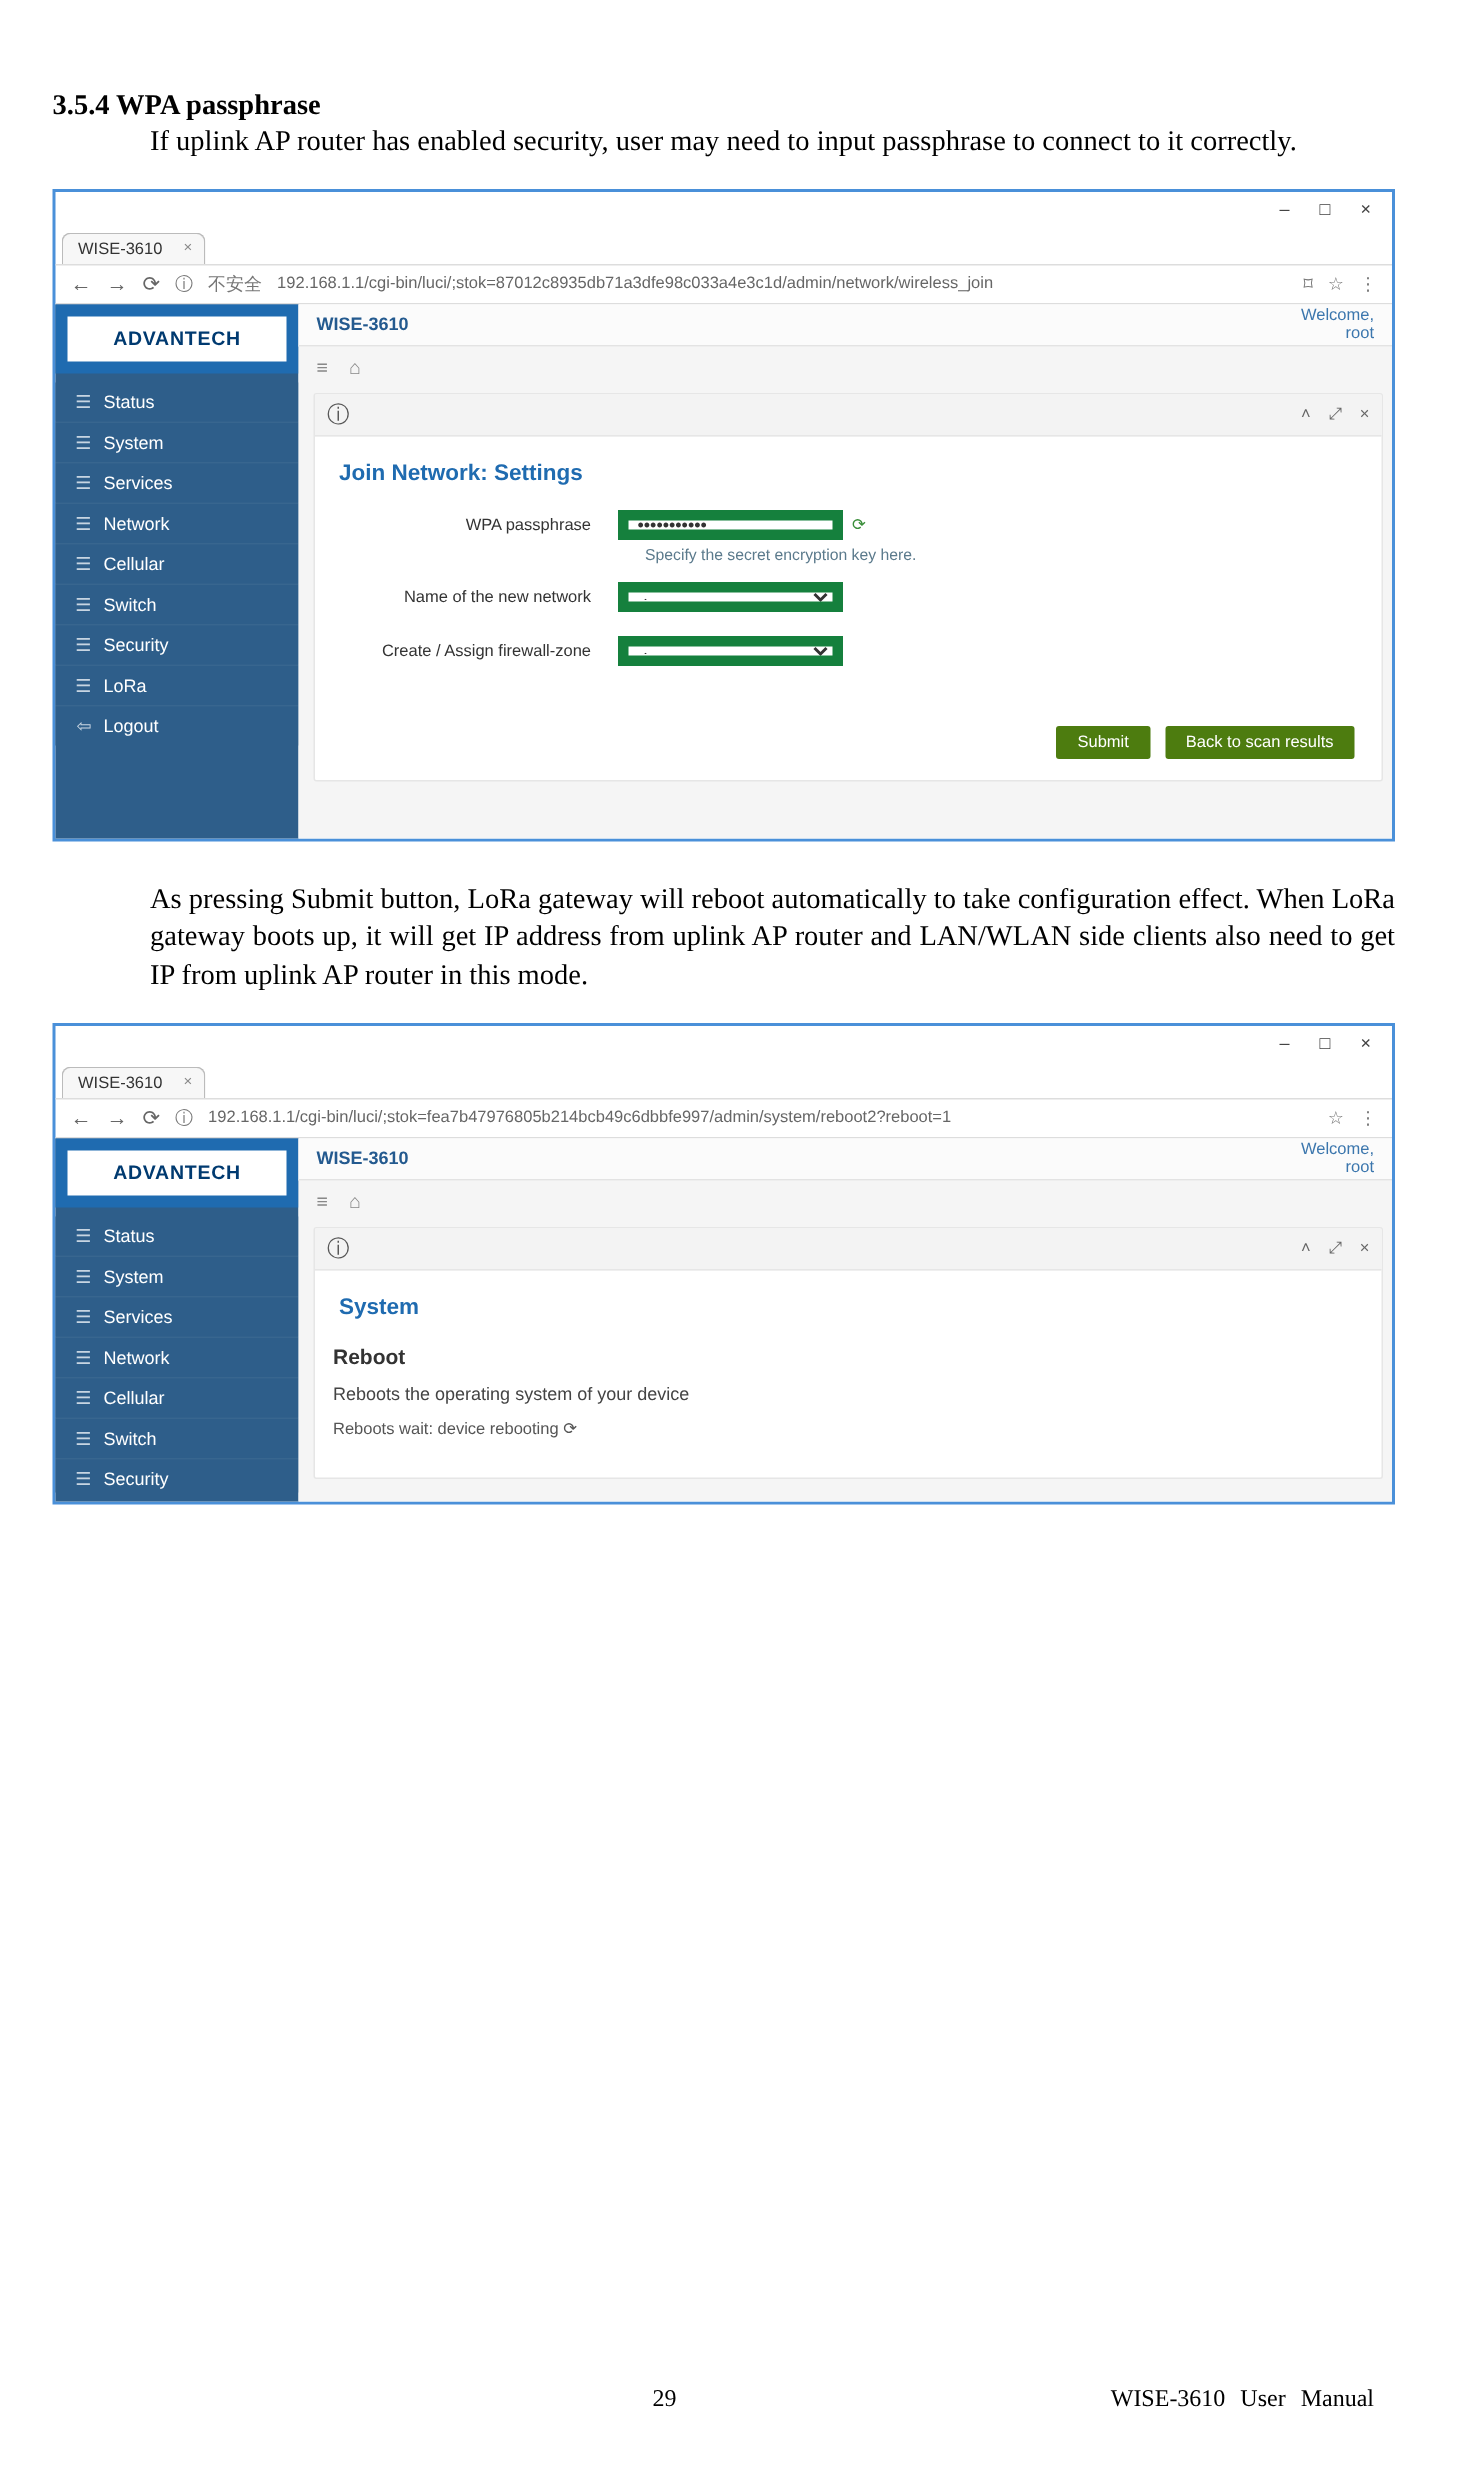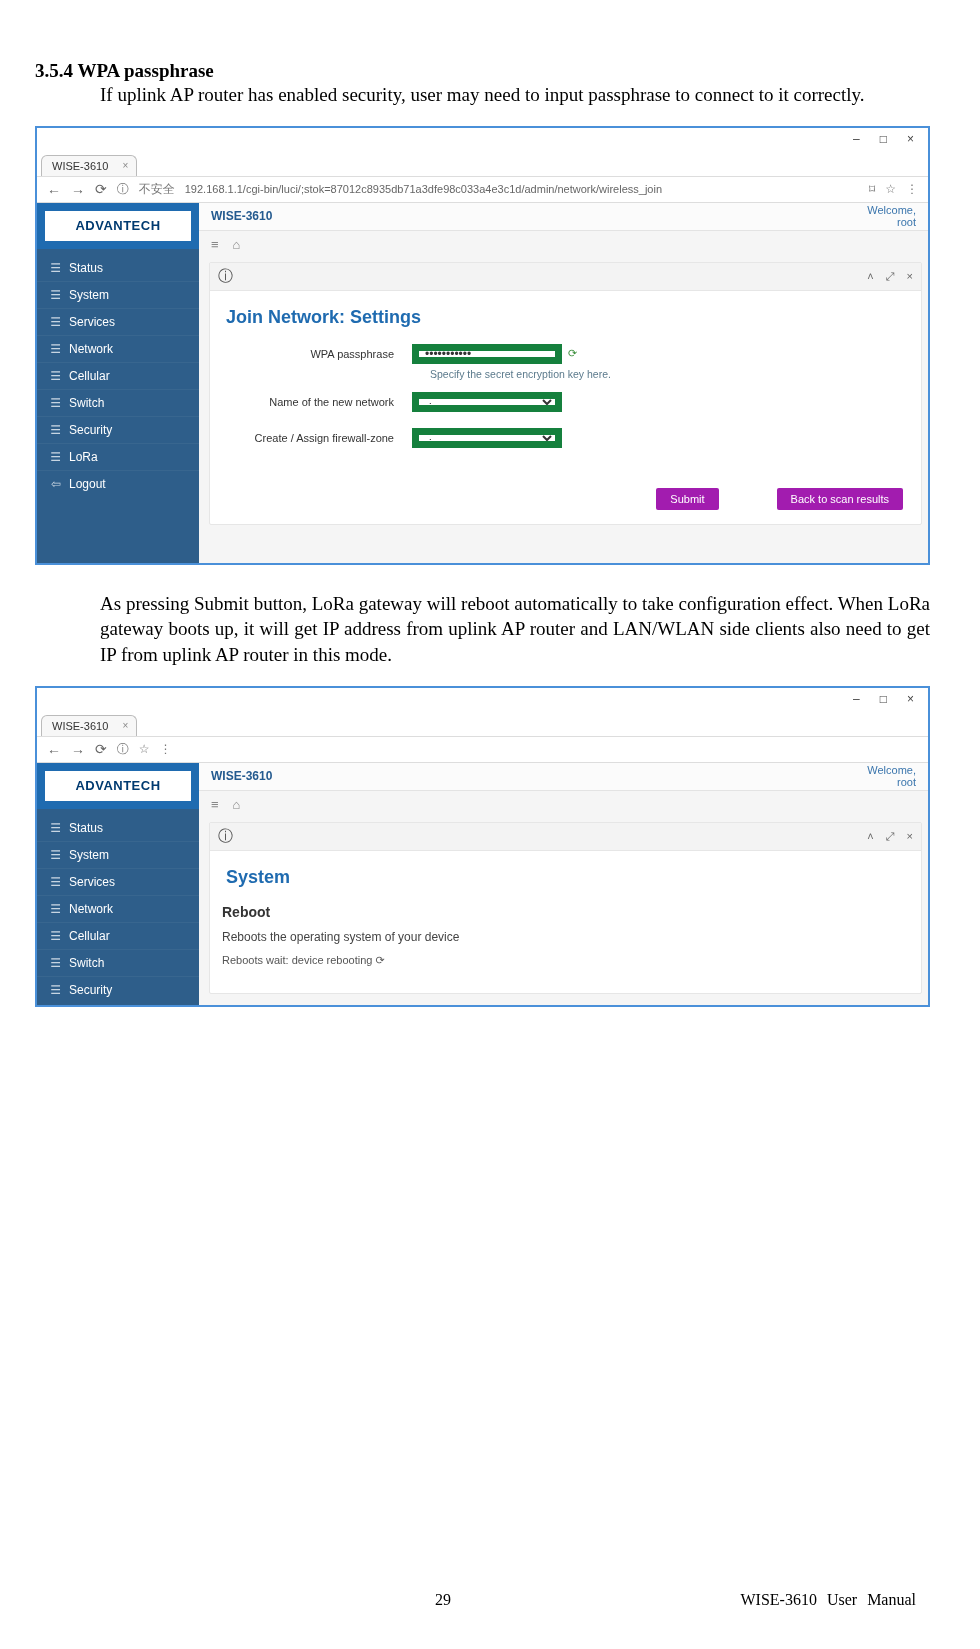--- a/index.html
+++ b/index.html
@@ -43,33 +43,33 @@
   .app-title { font-size:12px; color:#245a8f; font-weight:bold; }
   .welcome { font-size:11px; color:#3b76ad; text-align:right; line-height:1.1; }
   .crumb { display:flex; align-items:center; gap:14px; padding:6px 12px; color:#888; font-size:13px; font-family:Arial,sans-serif; }
 
   .card { margin:4px 6px 8px 10px; background:#fff; border:1px solid #e6e6e6; border-radius:2px; }
   .card-hd { display:flex; align-items:center; justify-content:space-between; padding:4px 8px; background:#f3f3f3; border-bottom:1px solid #e6e6e6; }
   .card-hd-left { display:flex; align-items:center; gap:10px; color:#555; font-size:15px; }
   .card-hd-right { display:flex; gap:12px; color:#666; font-size:11px; }
   .card-body { padding:10px 18px 12px 12px; }
 
-  .panel-title { color:#1f6bb0; font-family:Arial,sans-serif; font-size:18px; font-weight:bold; margin:6px 0 16px 4px; }
+  .panel-title { color:#1f6bb0; font-family:Arial,sans-serif; font-size:15px; font-weight:bold; margin:6px 0 16px 4px; }
 
   .form-row { display:flex; align-items:center; margin-bottom:4px; font-family:Arial,sans-serif; }
   .form-lab { width:190px; text-align:right; padding-right:18px; font-size:11px; color:#333; }
   .form-ctrl { display:flex; align-items:center; gap:6px; }
   .form-ctrl input[type=password], .form-ctrl select {
     border:7px solid #15803d; height:20px; font-size:12px; padding:1px 6px; width:150px; background:#fff; color:#333;
   }
   .help { font-size:10.5px; color:#5b7a8c; margin:2px 0 12px 208px; font-family:Arial,sans-serif; }
   .reload-ic { color:#3a8e3a; font-size:11px; }
 
   .btn-row { display:flex; justify-content:flex-end; gap:10px; padding:0 18px 14px 0; font-family:Arial,sans-serif; }
-  .btn { display:inline-block; background:#a21caf; color:#fff; border:none; font-size:11px; padding:5px 14px; border-radius:2px;margin-left:48px; }
+  .btn { display:inline-block; background:#4d7c0f; color:#fff; border:none; font-size:11px; padding:5px 14px; border-radius:2px; }
 
   .reboot-sub { font-family:Arial,sans-serif; font-size:14px; font-weight:bold; color:#333; margin-bottom:10px; }
   .reboot-line { font-family:Arial,sans-serif; font-size:12px; color:#444; margin-bottom:10px; }
   .spinner { font-family:Arial,sans-serif; font-size:11px; color:#555; }
 
   .footer { position:absolute; bottom:40px; left:0; right:4px; display:flex; justify-content:flex-end; padding:0 90px 0 0; }
   .footer .pg { width:100%; text-align:center; font-size:16px; }
   .footer .man { position:absolute; right:60px; font-size:16px; word-spacing:6px; }
 
   
@@ -219,20 +219,21 @@
       <div class="tab">
         <span>WISE-3610</span>
         <span class="tx">×</span>
       </div>
     </div>
     <div class="addr">
       <span class="arrow">←</span>
       <span class="arrow">→</span>
       <span class="arrow">⟳</span>
       <span class="ic">ⓘ</span>
+      <span class="url">192.168.1.1/cgi-bin/luci/;stok=fea7b47976805b214bcb49c6dbbfe997/admin/system/reboot2?reboot=1</span>
       <span class="ic">☆</span>
       <span class="ic">⋮</span>
     </div>
     <div class="app">
       <div class="sidebar">
         <div class="brand">
           <div class="brand-card">
               <span class="brand-text">ADVANTECH</span>
             </div>
         </div>

